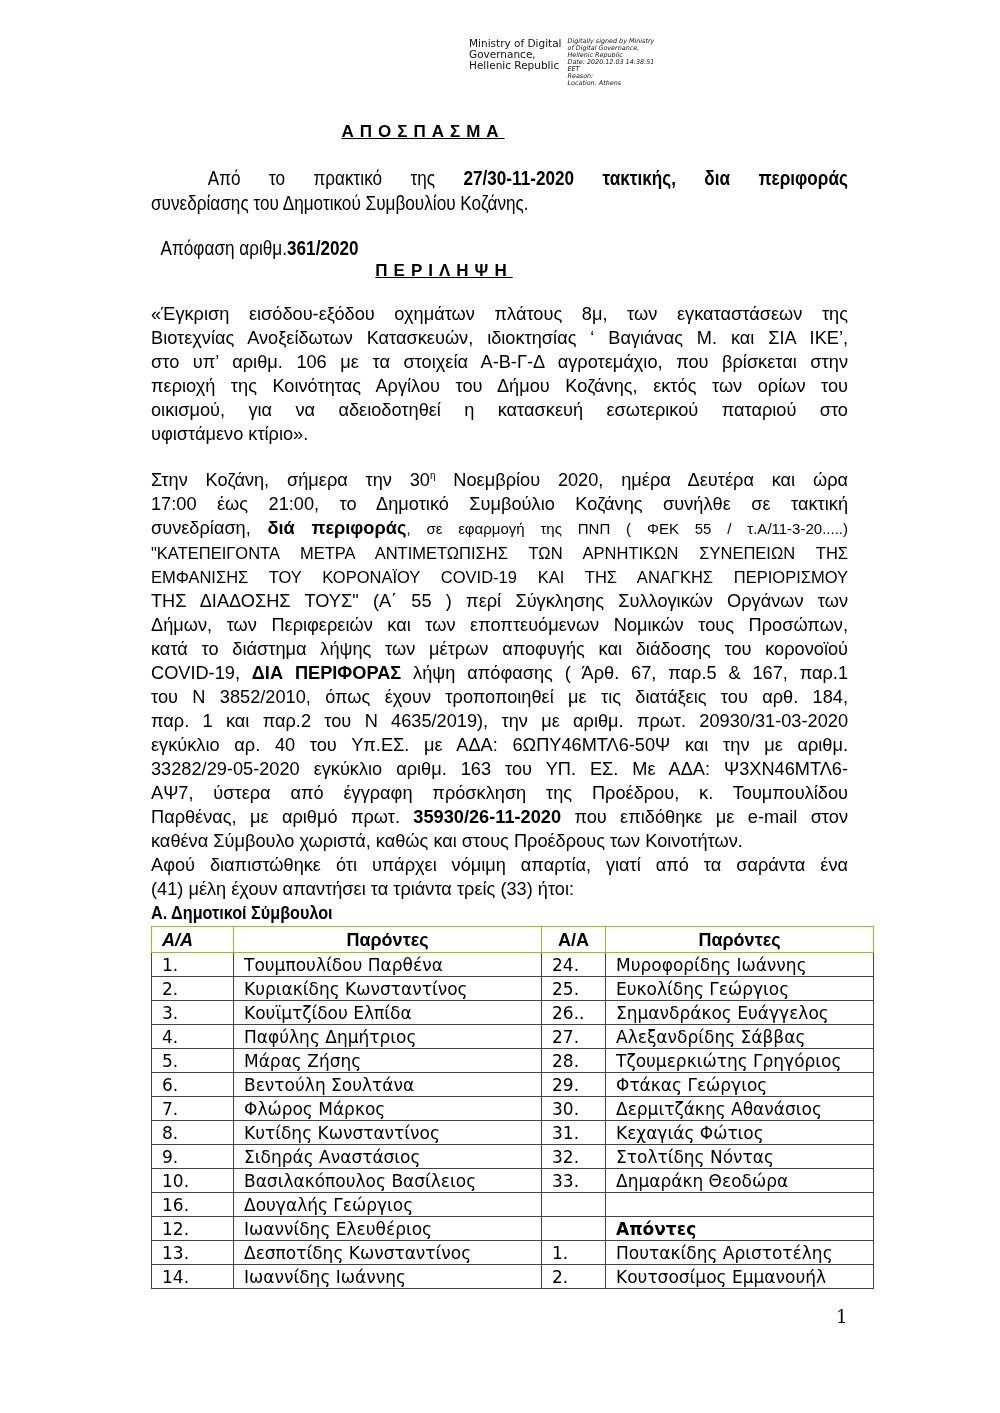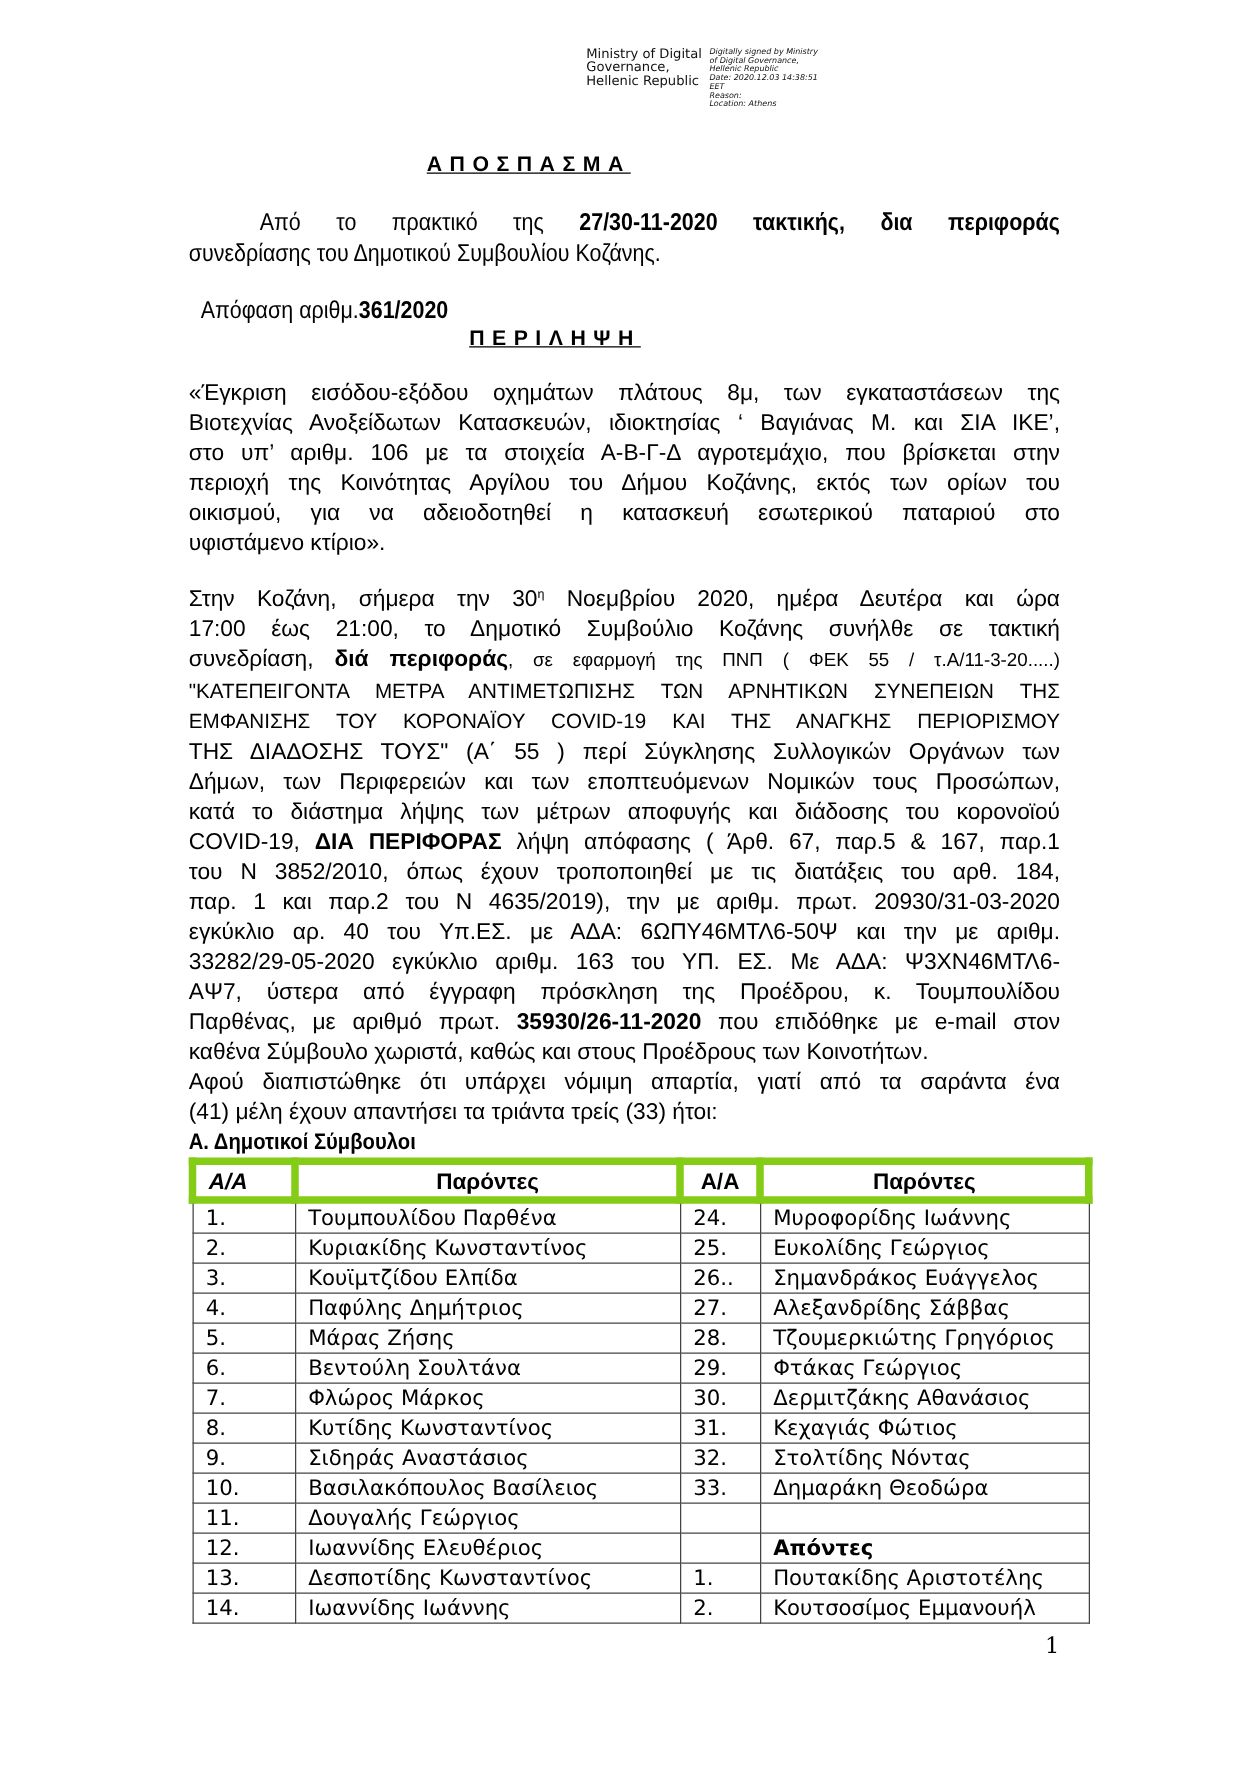--- a/index.html
+++ b/index.html
@@ -12,21 +12,21 @@
   .cond { transform:scaleX(0.88); width:792px; }
   .line { display:block; text-align:justify; text-align-last:justify; white-space:nowrap; }
   .line.last { text-align-last:left; }
   b { font-weight:bold; }
   .sec-title { position:absolute; left:151px; top:903px; font-family:"Liberation Sans", sans-serif; font-weight:bold; font-size:18px; transform:scaleX(0.9); transform-origin:left top; }
   table.council { position:absolute; left:151px; top:926px; width:723px; border-collapse:collapse; font-family:"DejaVu Sans", sans-serif; font-size:17px; }
   table.council td { border:1px solid #444; height:23px; padding:0 0 0 10px; line-height:22px; white-space:nowrap; overflow:hidden; }
   table.council td.c1 { width:71px; }
   table.council td.c2 { width:297px; }
   table.council td.c3 { width:53px; }
-  table.council th { border:6px solid #84cc16; height:23px; font-weight:bold; line-height:22px; }
+  table.council th { border:1px solid #84cc16; height:23px; font-weight:bold; line-height:22px; }
   .page-num { position:absolute; left:836px; top:1306px; font-family:"DejaVu Serif", serif; font-size:18px; }
 </style>
 </head>
 <body>
 
 <div class="sig">
   <div class="sig-left">
     <div>Ministry of Digital</div>
     <div>Governance,</div>
     <div>Hellenic Republic</div>
@@ -155,21 +155,21 @@
         <td class="c3">32.</td>
         <td>Στολτίδης Νόντας</td>
       </tr>
     <tr>
         <td class="c1">10.</td>
         <td class="c2">Βασιλακόπουλος Βασίλειος</td>
         <td class="c3">33.</td>
         <td>Δημαράκη Θεοδώρα</td>
       </tr>
     <tr>
-        <td class="c1">11.</td>
+        <td class="c1">16.</td>
         <td class="c2">Δουγαλής Γεώργιος</td>
         <td class="c3"></td>
         <td></td>
       </tr>
     <tr>
         <td class="c1">12.</td>
         <td class="c2">Ιωαννίδης  Ελευθέριος</td>
         <td class="c3"></td>
         <td style="font-weight:bold;margin-top:10px;">Απόντες</td>
       </tr>

